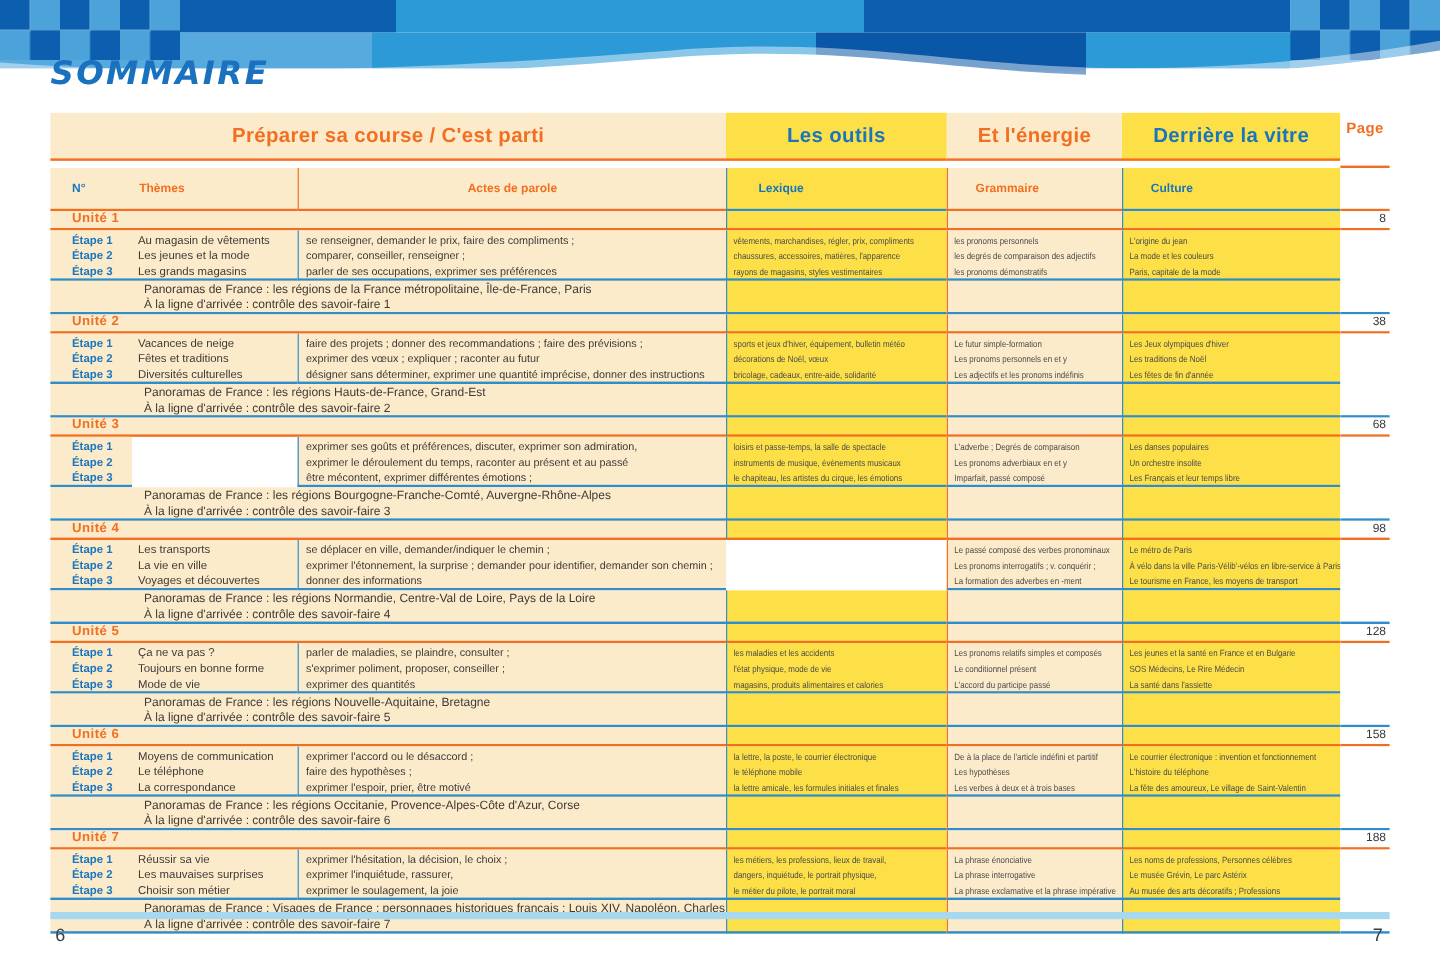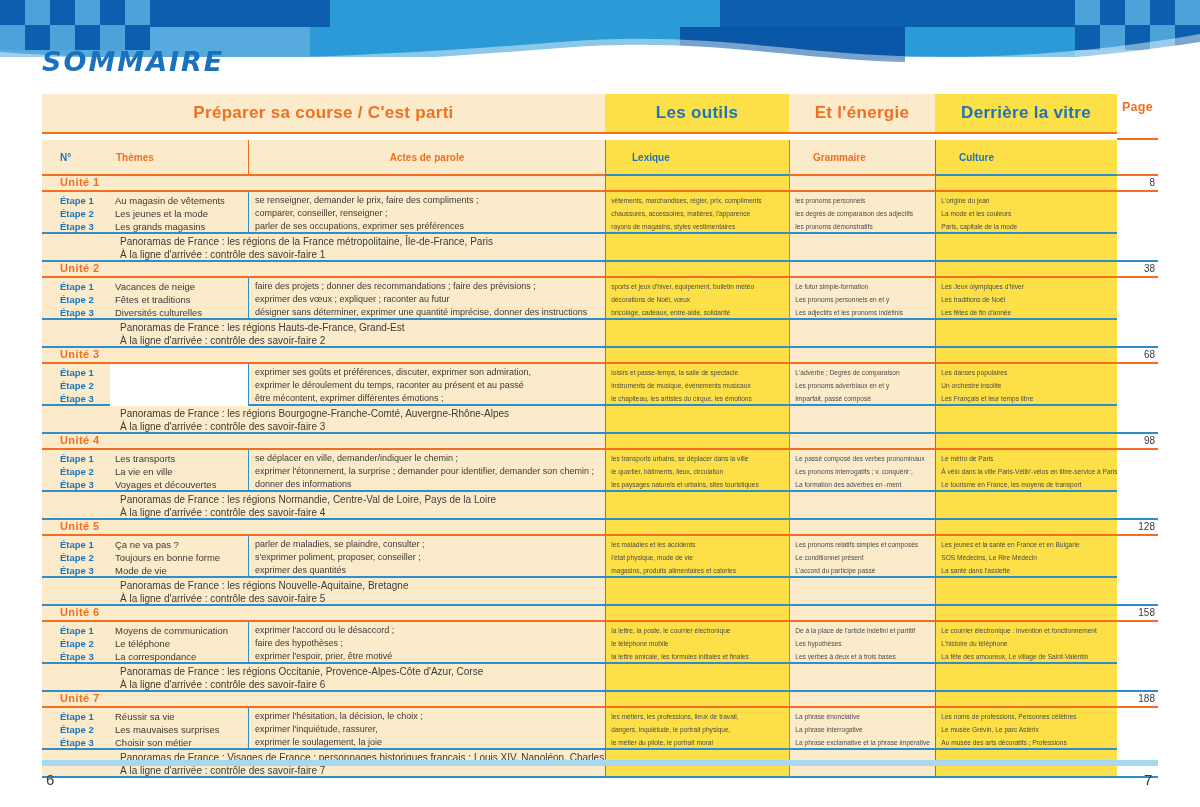--- a/index.html
+++ b/index.html
@@ -266,25 +266,20 @@
   <div class="eb cream col2">
     <div class="tl">Les transports</div>
     <div class="tl">La vie en ville</div>
     <div class="tl">Voyages et découvertes</div>
   </div>
   <div class="eb cream vb col3">
     <div class="al">se déplacer en ville, demander/indiquer le chemin ;</div>
     <div class="al">exprimer l'étonnement, la surprise ; demander pour identifier, demander son chemin ;</div>
     <div class="al">donner des informations</div>
   </div>
-  <div class="eb cblue vb col4">
-    <div class="sl">les transports urbains, se déplacer dans la ville</div>
-    <div class="sl">le quartier, bâtiments, lieux, circulation</div>
-    <div class="sl">les paysages naturels et urbains, sites touristiques</div>
-  </div>
   <div class="eb cream vo col5">
     <div class="sl">Le passé composé des verbes pronominaux</div>
     <div class="sl">Les pronoms interrogatifs ; v. conquérir ;</div>
     <div class="sl">La formation des adverbes en -ment</div>
   </div>
   <div class="eb cblue vb col6">
     <div class="sl">Le métro de Paris</div>
     <div class="sl">À vélo dans la ville Paris-Vélib'-vélos en libre-service à Paris</div>
     <div class="sl">Le tourisme en France, les moyens de transport</div>
   </div>

